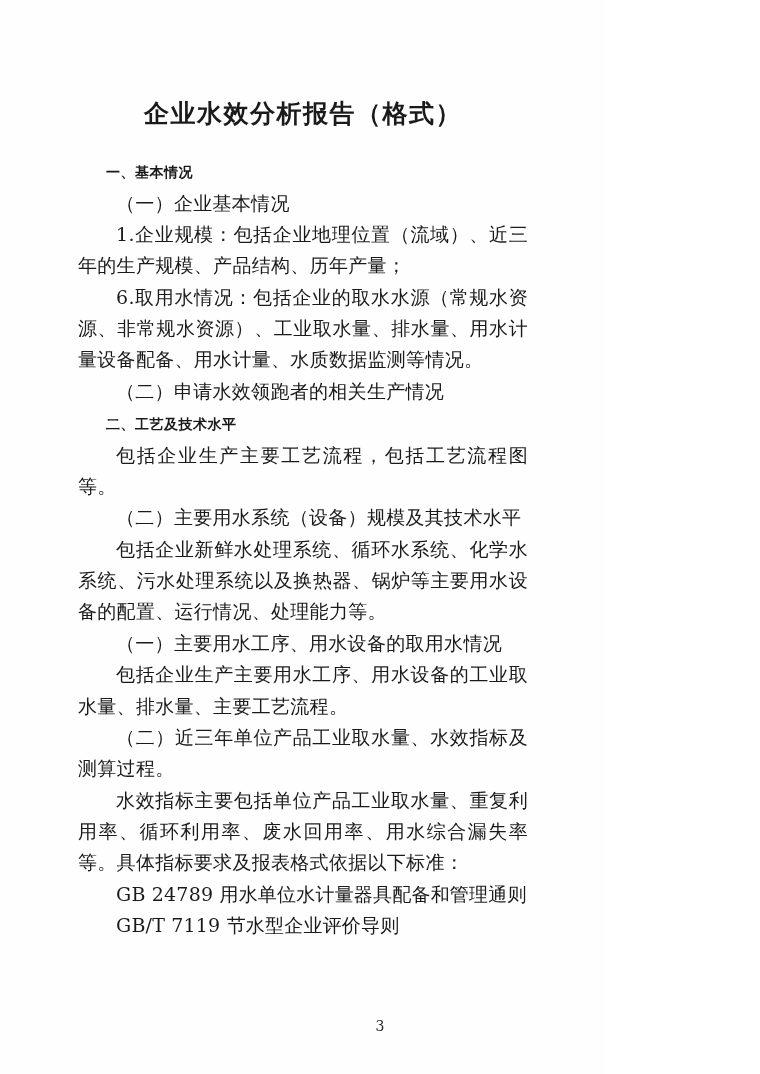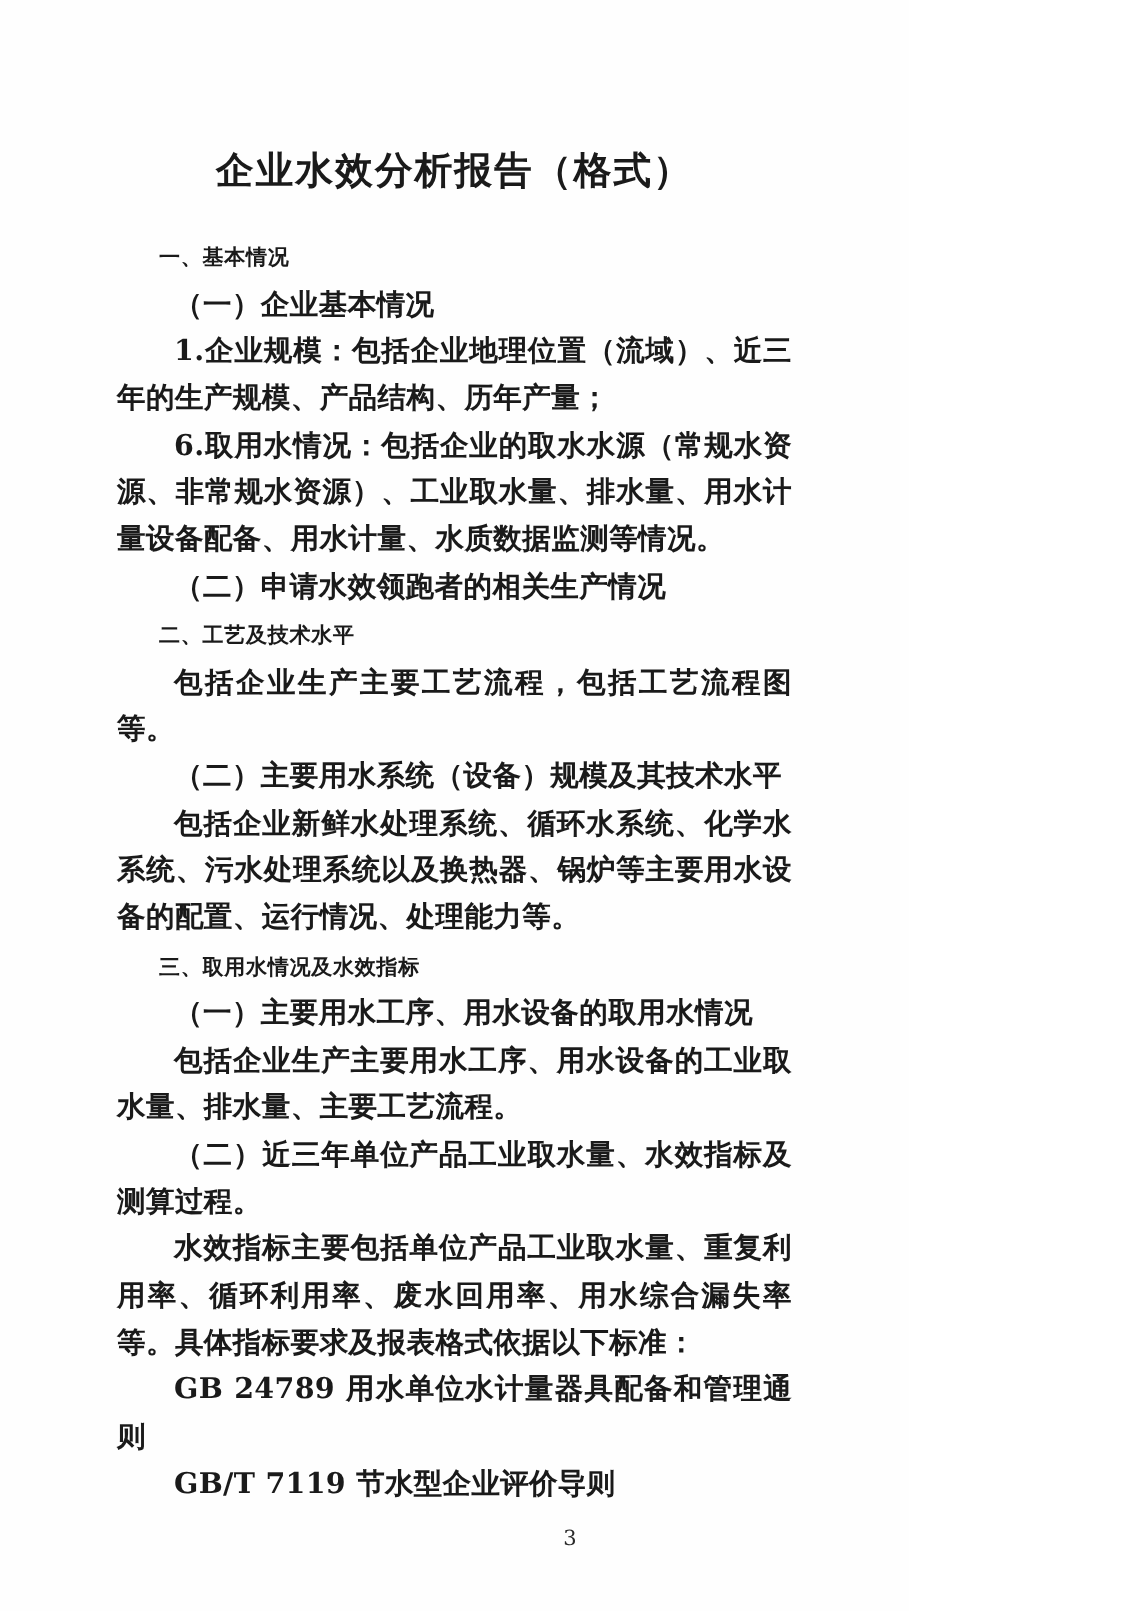--- a/index.html
+++ b/index.html
@@ -41,21 +41,20 @@
     text-indent: 2em;
     line-height: 1.62;
   }
   .para {
     font-size: 19px;
     margin: 0;
     line-height: 1.65;
     text-indent: 2em;
     text-align: justify;
     letter-spacing: 0.3px;
-    font-weight: bold;
   }
   .para.ref {
     text-indent: 2em;
     font-size: 19px;
     letter-spacing: 0.2px;
   }
   .page-number {
     position: absolute;
     bottom: 40px;
     left: 0;
@@ -76,21 +75,20 @@
   <p class="para">（一）企业基本情况</p>
   <p class="para">1.企业规模：包括企业地理位置（流域）、近三年的生产规模、产品结构、历年产量；</p>
   <p class="para">6.取用水情况：包括企业的取水水源（常规水资源、非常规水资源）、工业取水量、排水量、用水计量设备配备、用水计量、水质数据监测等情况。</p>
   <p class="para">（二）申请水效领跑者的相关生产情况</p>
 
   <div class="heading">二、工艺及技术水平</div>
   <p class="para">包括企业生产主要工艺流程，包括工艺流程图等。</p>
   <p class="para">（二）主要用水系统（设备）规模及其技术水平</p>
   <p class="para">包括企业新鲜水处理系统、循环水系统、化学水系统、污水处理系统以及换热器、锅炉等主要用水设备的配置、运行情况、处理能力等。</p>
 
-  <div class="heading">三、取用水情况及水效指标</div>
   <p class="para">（一）主要用水工序、用水设备的取用水情况</p>
   <p class="para">包括企业生产主要用水工序、用水设备的工业取水量、排水量、主要工艺流程。</p>
   <p class="para">（二）近三年单位产品工业取水量、水效指标及测算过程。</p>
   <p class="para">水效指标主要包括单位产品工业取水量、重复利用率、循环利用率、废水回用率、用水综合漏失率等。具体指标要求及报表格式依据以下标准：</p>
   <p class="para ref">GB 24789 用水单位水计量器具配备和管理通则</p>
   <p class="para ref">GB/T 7119 节水型企业评价导则</p>
 </div>
 
 <div class="page-number">3</div>
 

